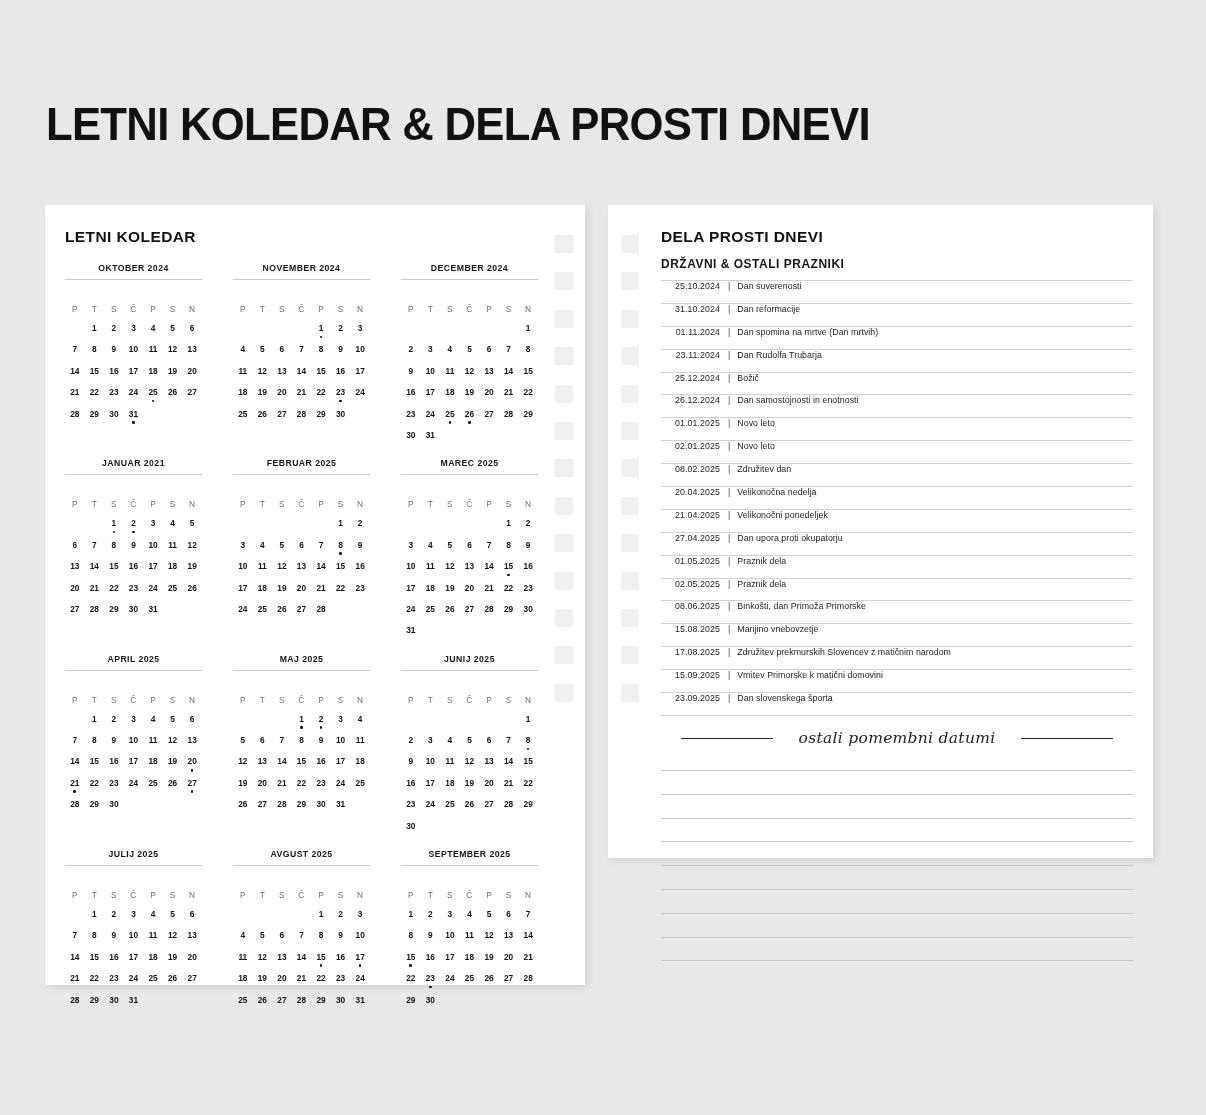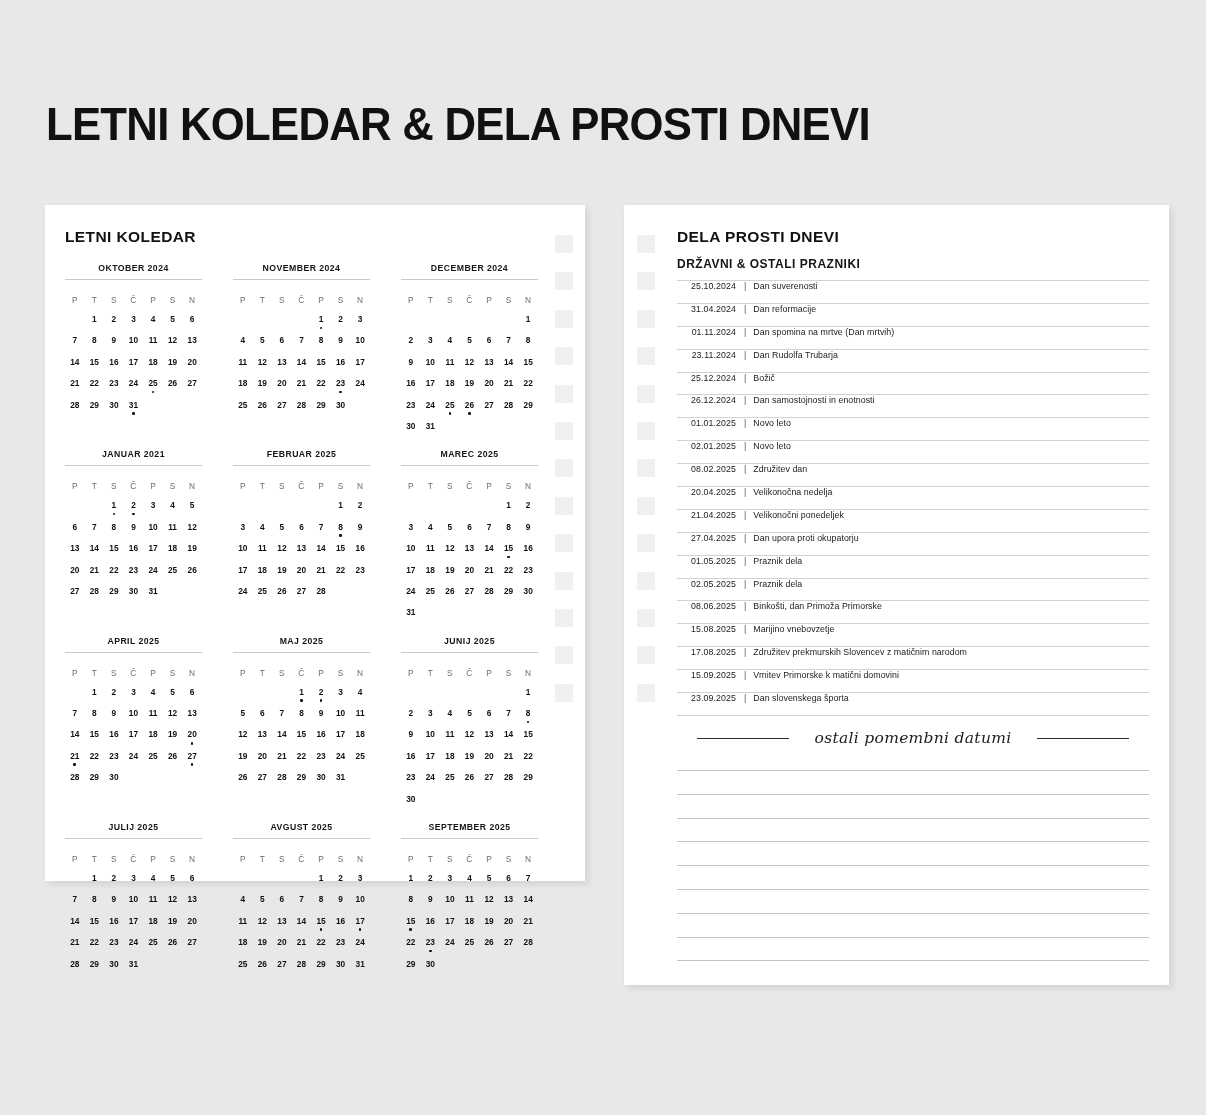--- a/index.html
+++ b/index.html
@@ -26,22 +26,22 @@
     transform-origin: left center;
     white-space: nowrap;
   }
 
   
   .page {
     position: absolute;
     background: #ffffff;
     box-shadow: 3px 3px 7px rgba(0,0,0,0.10);
   }
-  .page-left  { left: 45px;  top: 205px; width: 540px; height: 676px; }
-  .page-right { left: 624px; top: 205px; width: 545px; height: 780px; }
+  .page-left  { left: 45px;  top: 205px; width: 540px; height: 780px; }
+  .page-right { left: 608px; top: 205px; width: 545px; height: 653px; }
 
   .page-title {
     position: absolute;
     left: 20px;
     top: 23px;
     font-size: 15.5px;
     font-weight: bold;
     letter-spacing: 0.4px;
     color: #111;
   }
@@ -80,21 +80,21 @@
     width: 137px;
   }
   .month-name {
     text-align: center;
     font-size: 8.7px;
     font-weight: bold;
     letter-spacing: 0.45px;
     color: #151515;
     padding-bottom: 6px;
     border-bottom: 1px solid #c9c9c9;
-    margin-bottom: 10px;
+    margin-bottom: 19px;
   }
   .dow-row, .day-row {
     display: flex;
   }
   .dow, .day {
     width: 19.57px;
     text-align: center;
     font-size: 8.3px;
     position: relative;
   }
@@ -957,21 +957,21 @@
 
   <div class="hol-area">
     <div class="hol-heading">DRŽAVNI &amp; OSTALI PRAZNIKI</div>
     <div id="holiday-rows">
         <div class="hol-row">
           <span class="hol-date">25.10.2024</span>
           <span class="hol-sep">|</span>
           <span class="hol-name">Dan suverenosti</span>
         </div>
         <div class="hol-row">
-          <span class="hol-date">31.04.2024</span>
+          <span class="hol-date">31.10.2024</span>
           <span class="hol-sep">|</span>
           <span class="hol-name">Dan reformacije</span>
         </div>
         <div class="hol-row">
           <span class="hol-date">01.11.2024</span>
           <span class="hol-sep">|</span>
           <span class="hol-name">Dan spomina na mrtve (Dan mrtvih)</span>
         </div>
         <div class="hol-row">
           <span class="hol-date">23.11.2024</span>

